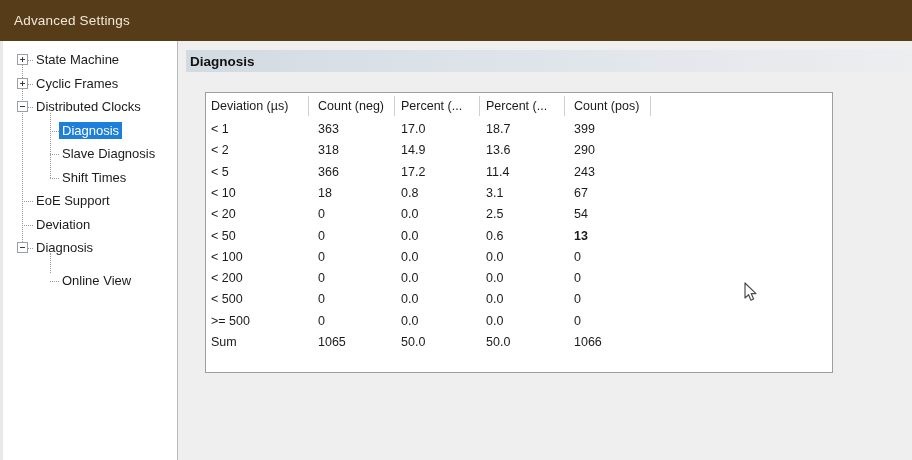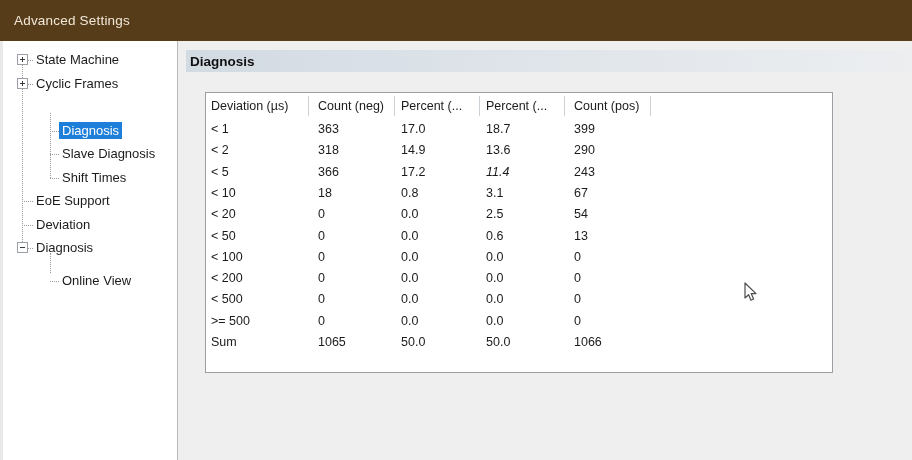--- a/index.html
+++ b/index.html
@@ -96,20 +96,27 @@
       </span>
       <span class="tlabel">State Machine</span>
     </div>
     <div class="tree-item" style="top: 31.5px;">
       <span class="dash"></span>
       <span class="expander">
         <i class="h"></i>
         <i class="v"></i>
       </span>
       <span class="tlabel">Cyclic Frames</span>
+    </div>
+    <div class="tree-item" style="top: 55px;">
+      <span class="dash"></span>
+      <span class="expander">
+        <i class="h"></i>
+      </span>
+      <span class="tlabel">Distributed Clocks</span>
     </div>
     <div class="tree-item child" style="top: 78.5px;">
       <span class="dash"></span>
       <span class="tlabel selected">Diagnosis</span>
     </div>
     <div class="tree-item child" style="top: 102px;">
       <span class="dash"></span>
       <span class="tlabel">Slave Diagnosis</span>
     </div>
     <div class="tree-item child" style="top: 125.5px;">
@@ -166,21 +173,21 @@
           <span class="tcell" style="left: 5px;">&lt; 2</span>
           <span class="tcell" style="left: 112px;">318</span>
           <span class="tcell" style="left: 195px;">14.9</span>
           <span class="tcell" style="left: 280px;">13.6</span>
           <span class="tcell" style="left: 368px;">290</span>
         </div>
         <div class="trow" style="top: 68.6px;">
           <span class="tcell" style="left: 5px;">&lt; 5</span>
           <span class="tcell" style="left: 112px;">366</span>
           <span class="tcell" style="left: 195px;">17.2</span>
-          <span class="tcell" style="left: 280px; font-style: italic;">11.4</span>
+          <span class="tcell" style="left: 280px;">11.4</span>
           <span class="tcell" style="left: 368px;">243</span>
         </div>
         <div class="trow" style="top: 89.9px;">
           <span class="tcell" style="left: 5px;">&lt; 10</span>
           <span class="tcell" style="left: 112px;">18</span>
           <span class="tcell" style="left: 195px;">0.8</span>
           <span class="tcell" style="left: 280px;">3.1</span>
           <span class="tcell" style="left: 368px;">67</span>
         </div>
         <div class="trow" style="top: 111.2px;">
@@ -188,21 +195,21 @@
           <span class="tcell" style="left: 112px;">0</span>
           <span class="tcell" style="left: 195px;">0.0</span>
           <span class="tcell" style="left: 280px;">2.5</span>
           <span class="tcell" style="left: 368px;">54</span>
         </div>
         <div class="trow" style="top: 132.5px;">
           <span class="tcell" style="left: 5px;">&lt; 50</span>
           <span class="tcell" style="left: 112px;">0</span>
           <span class="tcell" style="left: 195px;">0.0</span>
           <span class="tcell" style="left: 280px;">0.6</span>
-          <span class="tcell" style="left: 368px;">13</span>
+          <span class="tcell" style="left: 368px; font-weight: bold;">13</span>
         </div>
         <div class="trow" style="top: 153.8px;">
           <span class="tcell" style="left: 5px;">&lt; 100</span>
           <span class="tcell" style="left: 112px;">0</span>
           <span class="tcell" style="left: 195px;">0.0</span>
           <span class="tcell" style="left: 280px;">0.0</span>
           <span class="tcell" style="left: 368px;">0</span>
         </div>
         <div class="trow" style="top: 175.1px;">
           <span class="tcell" style="left: 5px;">&lt; 200</span>

